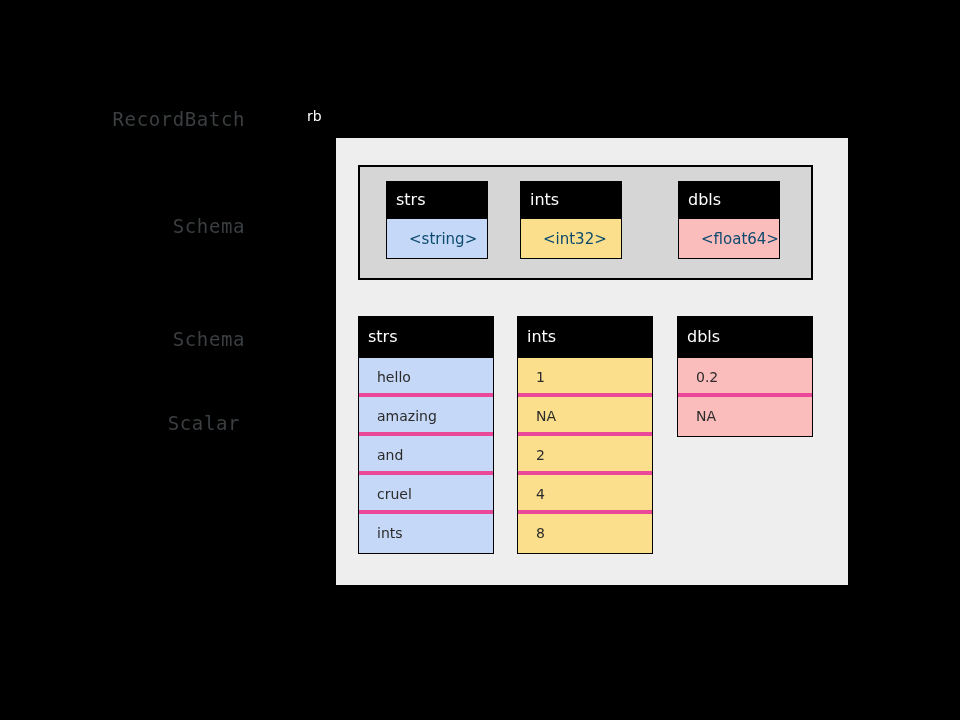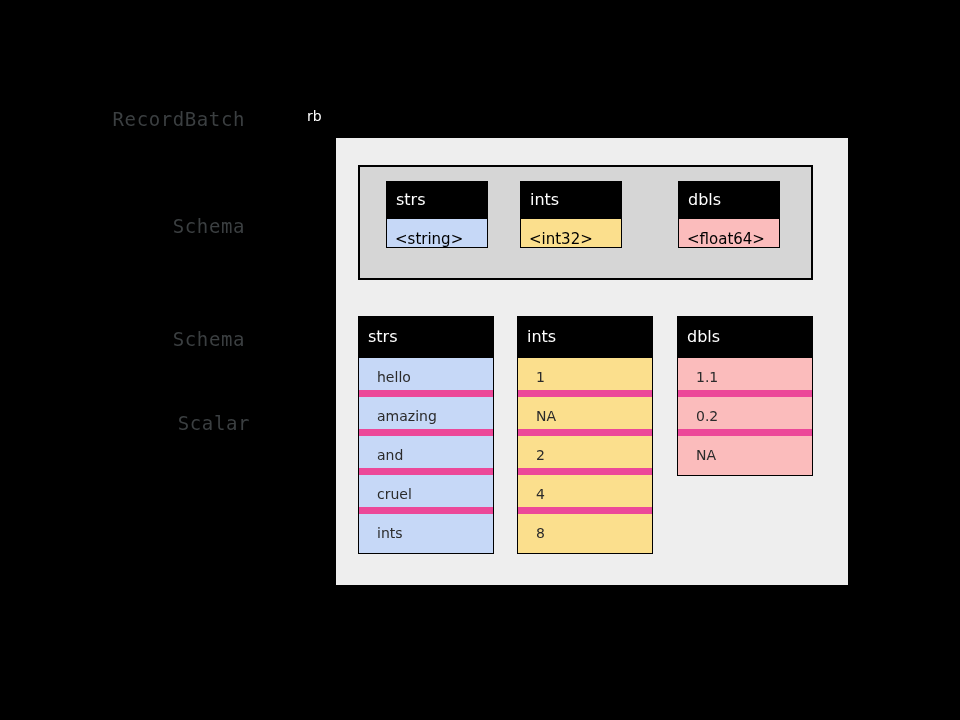--- a/index.html
+++ b/index.html
@@ -29,21 +29,21 @@
     font-family: "DejaVu Sans Mono", "Liberation Mono", monospace;
     font-size: 19px;
     letter-spacing: 0.6px;
     text-align: right;
     width: 200px;
     white-space: nowrap;
   }
   .lbl-recordbatch { left: 45px;  top: 108px; }
   .lbl-schema      { left: 45px;  top: 215px; }
   .lbl-array       { left: 45px;  top: 328px; }
-  .lbl-scalar      { left: 50px;  top: 412px; }
+  .lbl-scalar      { left: 40px;  top: 412px; }
 
   
   .arrow {
     position: absolute;
     height: 2px;
     background: #000000;
   }
   .arrow::after {
     content: "";
     position: absolute;
@@ -99,27 +99,27 @@
   .schema-name {
     background: #000000;
     color: #ffffff;
     font-size: 16px;
     height: 38px;
     line-height: 38px;
     padding-left: 10px;
     box-sizing: border-box;
   }
   .schema-type {
-    height: 29px;
+    height: 40px;
     line-height: 40px;
-    padding-left: 8px;
+    padding-left: 22px;
     box-sizing: border-box;
     border: 1px solid #000000;
     border-top: none;
-    color: #000000;
+    color: #0c4a6e;
     font-size: 15px;
   }
   .t-str { background: #c6d8f7; }
   .t-int { background: #fbdf8d; }
   .t-dbl { background: #fbbcbc; }
 
   
   .array-col {
     position: absolute;
     top: 178px;
@@ -143,21 +143,21 @@
     border-top: none;
     box-sizing: border-box;
   }
   .array-cell {
     height: 39px;
     line-height: 39px;
     padding-left: 18px;
     box-sizing: border-box;
     font-size: 14px;
     color: #2b2b2b;
-    border-bottom: 7px solid #ec4899;
+    border-bottom: 4px solid #ec4899;
   }
   .array-cell:last-child { border-bottom: none; }
   .c-str .array-cell { background: #c6d8f7; }
   .c-int .array-cell { background: #fbdf8d; }
   .c-dbl .array-cell { background: #fbbcbc; }
 </style>
 </head>
 <body>
 
 <div id="stage">
@@ -212,20 +212,19 @@
         <div class="array-cell">NA</div>
         <div class="array-cell">2</div>
         <div class="array-cell">4</div>
         <div class="array-cell">8</div>
       </div>
     </div>
 
     <div class="array-col c2">
       <div class="array-head">dbls</div>
       <div class="array-cells c-dbl">
-        <div class="array-cell">1.1</div>
         <div class="array-cell">0.2</div>
         <div class="array-cell">NA</div>
       </div>
     </div>
 
   </div>
 </div>
 
 </body></html>

